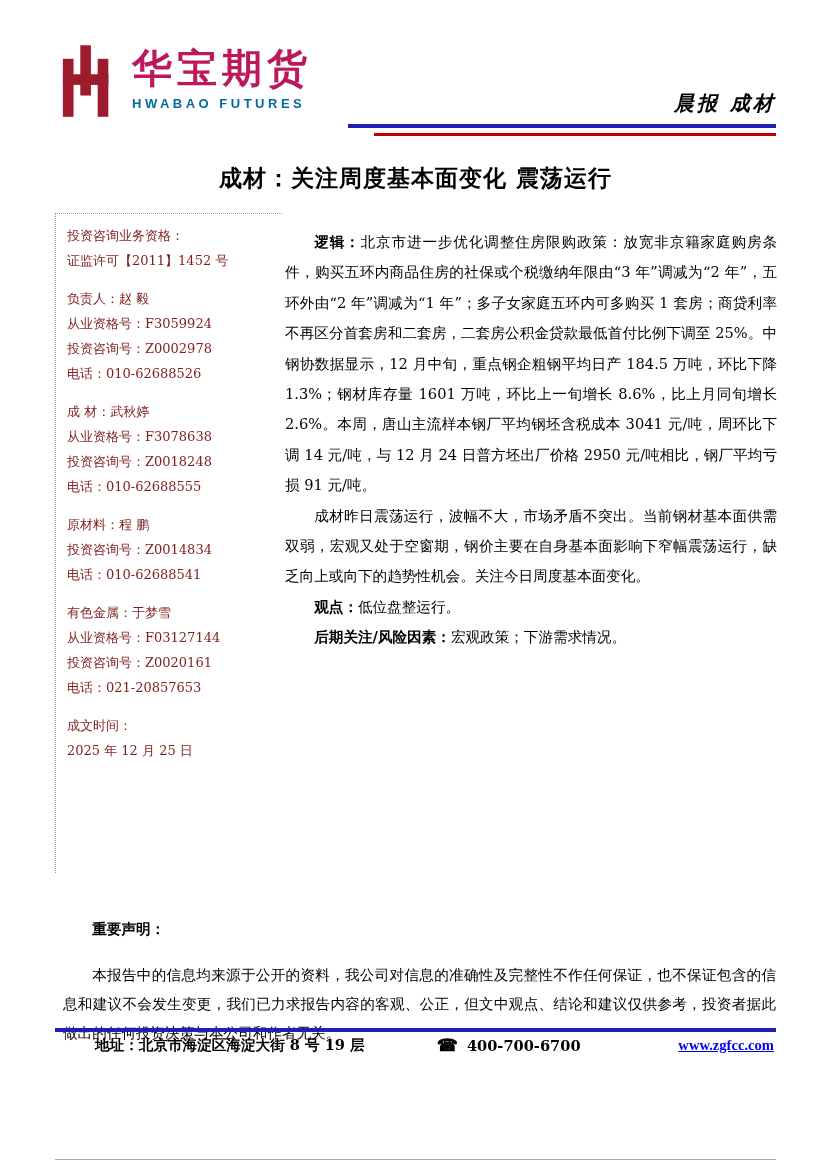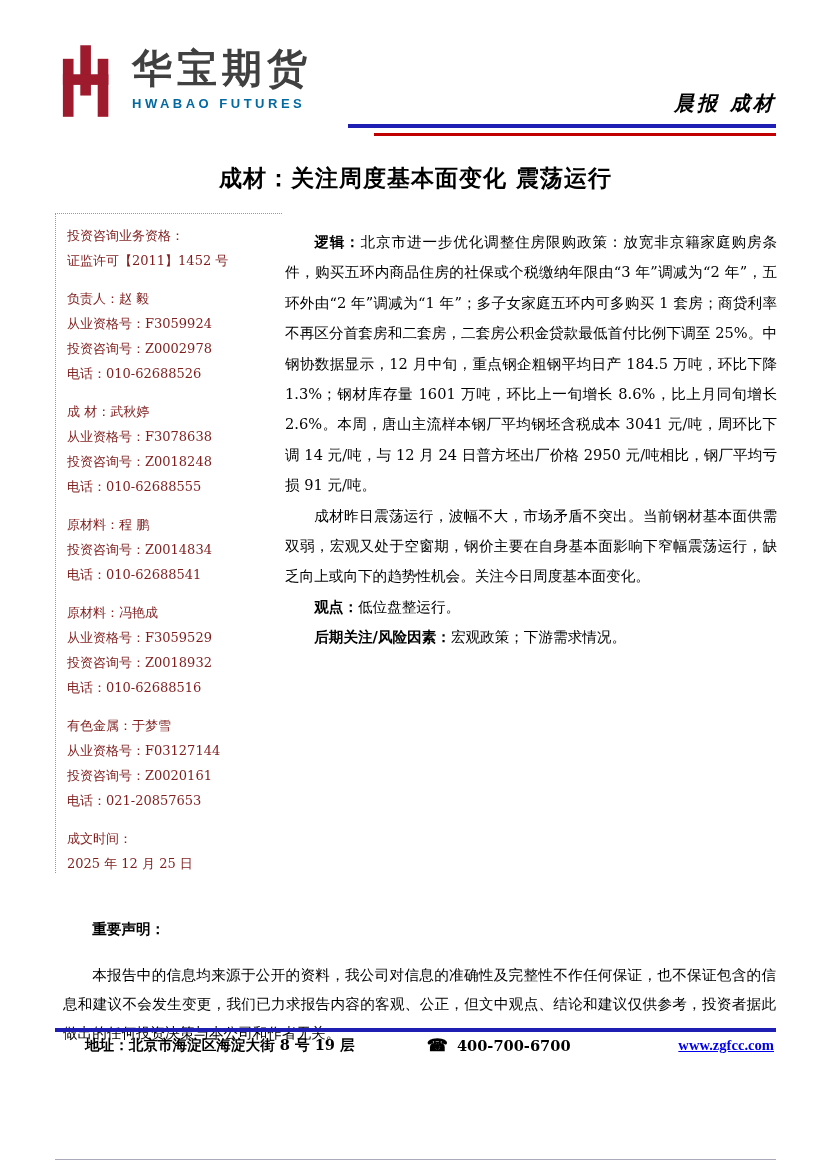--- a/index.html
+++ b/index.html
@@ -4,21 +4,21 @@
 <style>
   * { margin:0; padding:0; box-sizing:border-box; }
   html, body { background:#ffffff; }
   body { font-family:"DejaVu Serif","Liberation Serif",serif; color:#000; }
 
   .page { position:relative; width:826px; height:1169px; margin:0 auto; background:#fff; overflow:hidden; }
 
   
   .logo { position:absolute; left:60px; top:45px; display:flex; align-items:flex-start; gap:14px; }
   .logo-mark { width:58px; height:74px; flex:0 0 auto; }
-  .brand-cn { font-family:"Liberation Sans","DejaVu Sans",sans-serif; font-size:40px; font-weight:bold; color:#404040; letter-spacing:5px; line-height:1.15; white-space:nowrap; }
+  .brand-cn { font-family:"Liberation Sans","DejaVu Sans",sans-serif; font-size:40px; font-weight:bold; color:#be185d; letter-spacing:5px; line-height:1.15; white-space:nowrap; }
   .brand-en { font-family:"Liberation Sans","DejaVu Sans",sans-serif; font-size:13px; font-weight:bold; color:#0369a1; letter-spacing:3.5px; margin-top:5px; white-space:nowrap; }
 
   .report-label { position:absolute; right:50px; top:90px; font-size:20px; font-weight:bold; font-style:italic; letter-spacing:3px; white-space:nowrap; }
 
   .rule-blue { position:absolute; left:348px; top:124px; width:428px; height:4px; background:#1F1FB4; }
   .rule-red  { position:absolute; left:374px; top:133px; width:402px; height:3px; background:#C00000; }
 
   .title { position:absolute; left:55px; top:163px; width:721px; text-align:center; font-size:23px; font-weight:bold; letter-spacing:1px; white-space:nowrap; }
 
   
@@ -34,21 +34,21 @@
   .para b { font-weight:bold; }
 
   
   .disclaimer { position:absolute; left:63px; top:915px; width:713px; font-size:14.6px; }
   .disc-title { font-weight:bold; text-indent:2em; line-height:28px; margin-bottom:17px; }
   .disc-text { text-indent:2em; text-align:justify; line-height:29px; }
 
   
   .footer-rule { position:absolute; left:55px; top:1028px; width:721px; height:4px; background:#1F1FB4; }
   .footer-row { position:absolute; left:55px; top:1036px; width:721px; display:flex; align-items:center; font-size:14.6px; font-weight:bold; }
-  .footer-address { margin-left:30px; white-space:nowrap; }
+  .footer-address { margin-left:40px; white-space:nowrap; }
   .footer-phone { margin-left:72px; display:flex; align-items:center; gap:9px; white-space:nowrap; }
   .phone-icon { font-size:17px; line-height:1; }
   .footer-site { margin-left:auto; margin-right:2px; color:#0000EE; text-decoration:underline; font-family:"Liberation Serif","DejaVu Serif",serif; white-space:nowrap; cursor:pointer; }
 
   .page-bottom-line { position:absolute; left:55px; top:1159px; width:721px; height:1px; background:#aab; }
 </style>
 </head>
 <body>
 
 <div class="page">
@@ -91,26 +91,20 @@
       <div>投资咨询号：Z0018248</div>
       <div>电话：010-62688555</div>
     </div>
 
     <div class="sb-group">
       <div>原材料：程  鹏</div>
       <div>投资咨询号：Z0014834</div>
       <div>电话：010-62688541</div>
     </div>
 
-    <div class="sb-group">
-      <div>原材料：冯艳成</div>
-      <div>从业资格号：F3059529</div>
-      <div>投资咨询号：Z0018932</div>
-      <div>电话：010-62688516</div>
-    </div>
 
     <div class="sb-group">
       <div>有色金属：于梦雪</div>
       <div>从业资格号：F03127144</div>
       <div>投资咨询号：Z0020161</div>
       <div>电话：021-20857653</div>
     </div>
 
     <div class="sb-group">
       <div>成文时间：</div>

